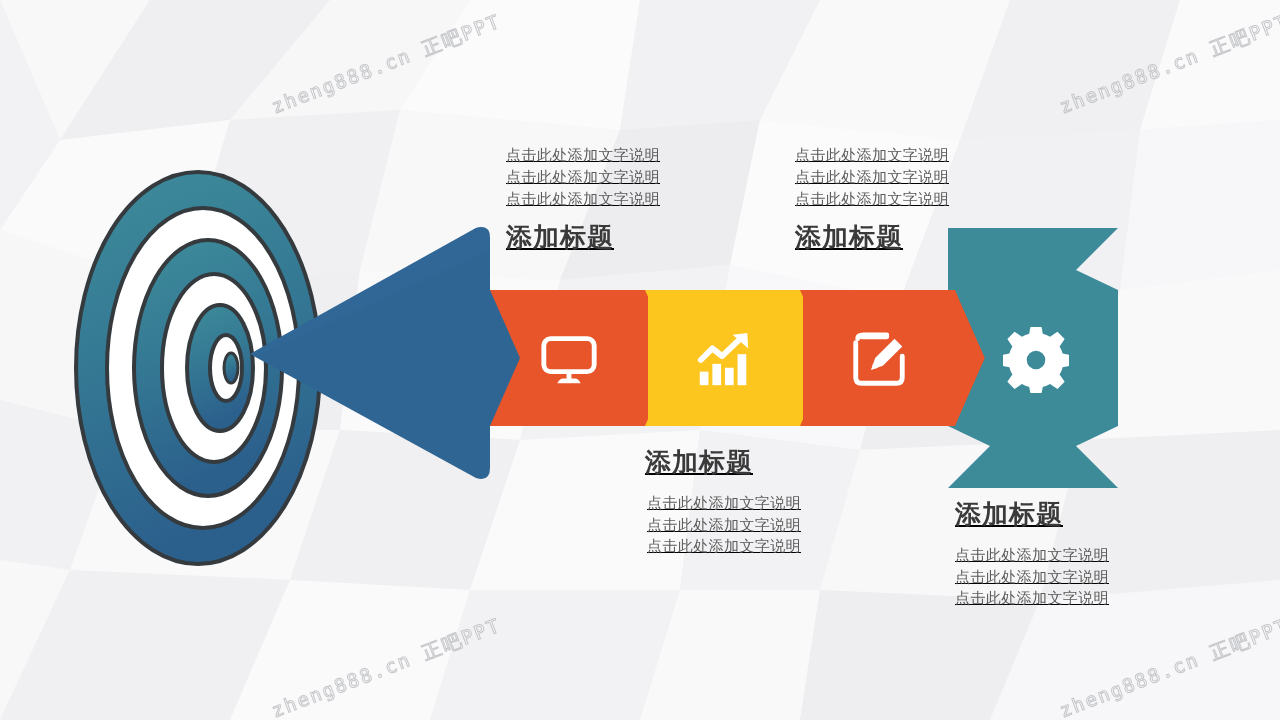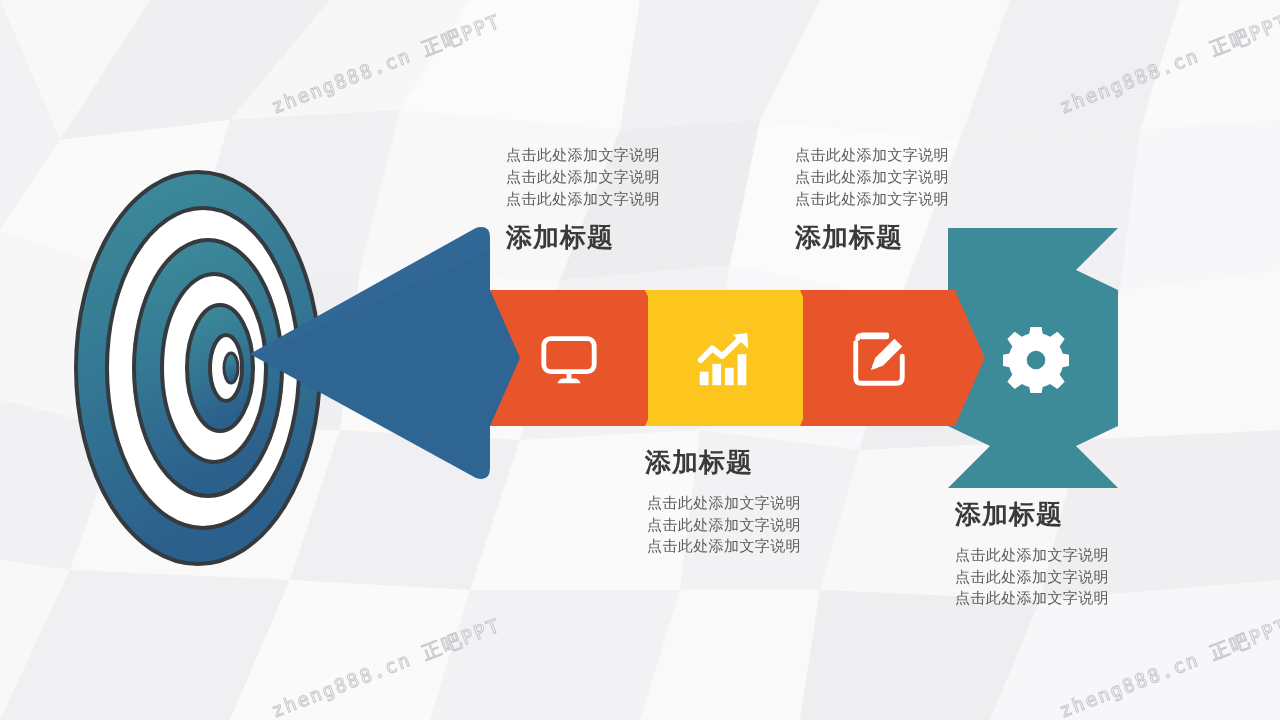--- a/index.html
+++ b/index.html
@@ -81,20 +81,21 @@
     position: absolute;
     width: 62px;
     height: 62px;
     top: 101px;
   }
   .seg-icon svg { display:block; width:100%; height:100%; }
 
   
   .tblock {
     position: absolute;
+    text-decoration: underline;
   }
   .tblock .title {
     font-size: 26px;
     font-weight: bold;
     color: #3a3a3a;
     line-height: 1.15;
     letter-spacing: 1px;
     white-space: nowrap;
   }
   .tblock .lines {

